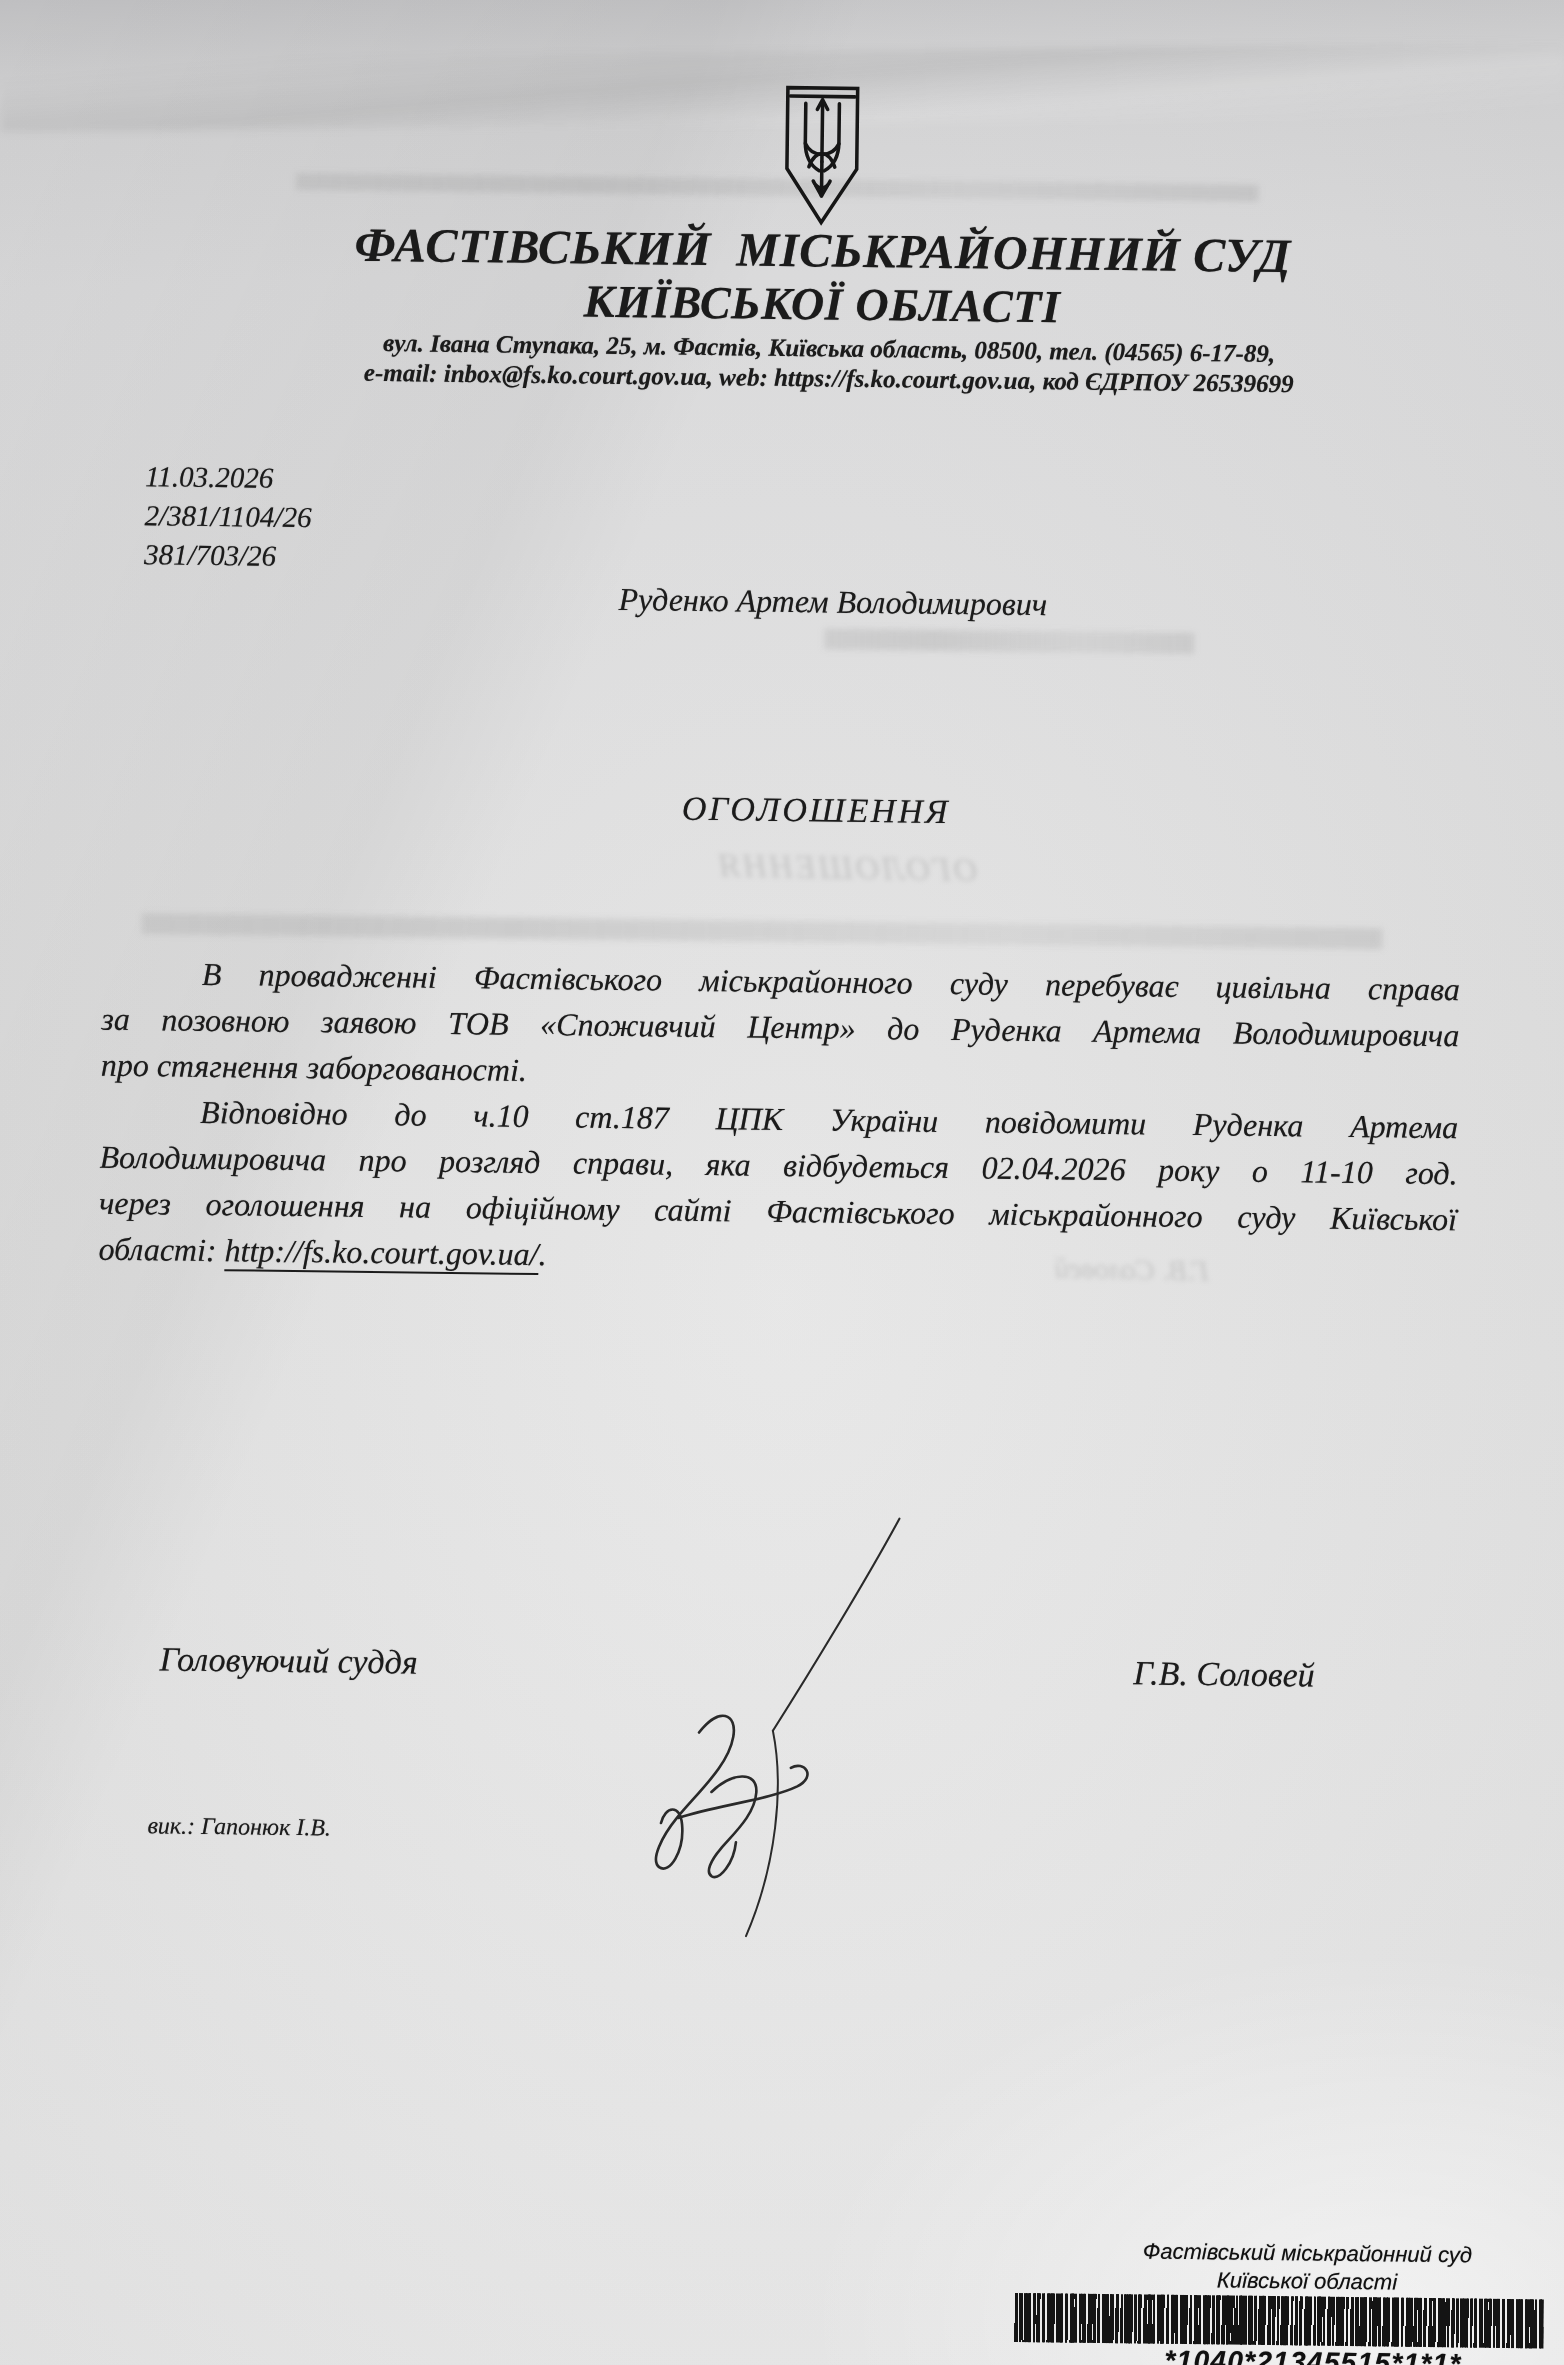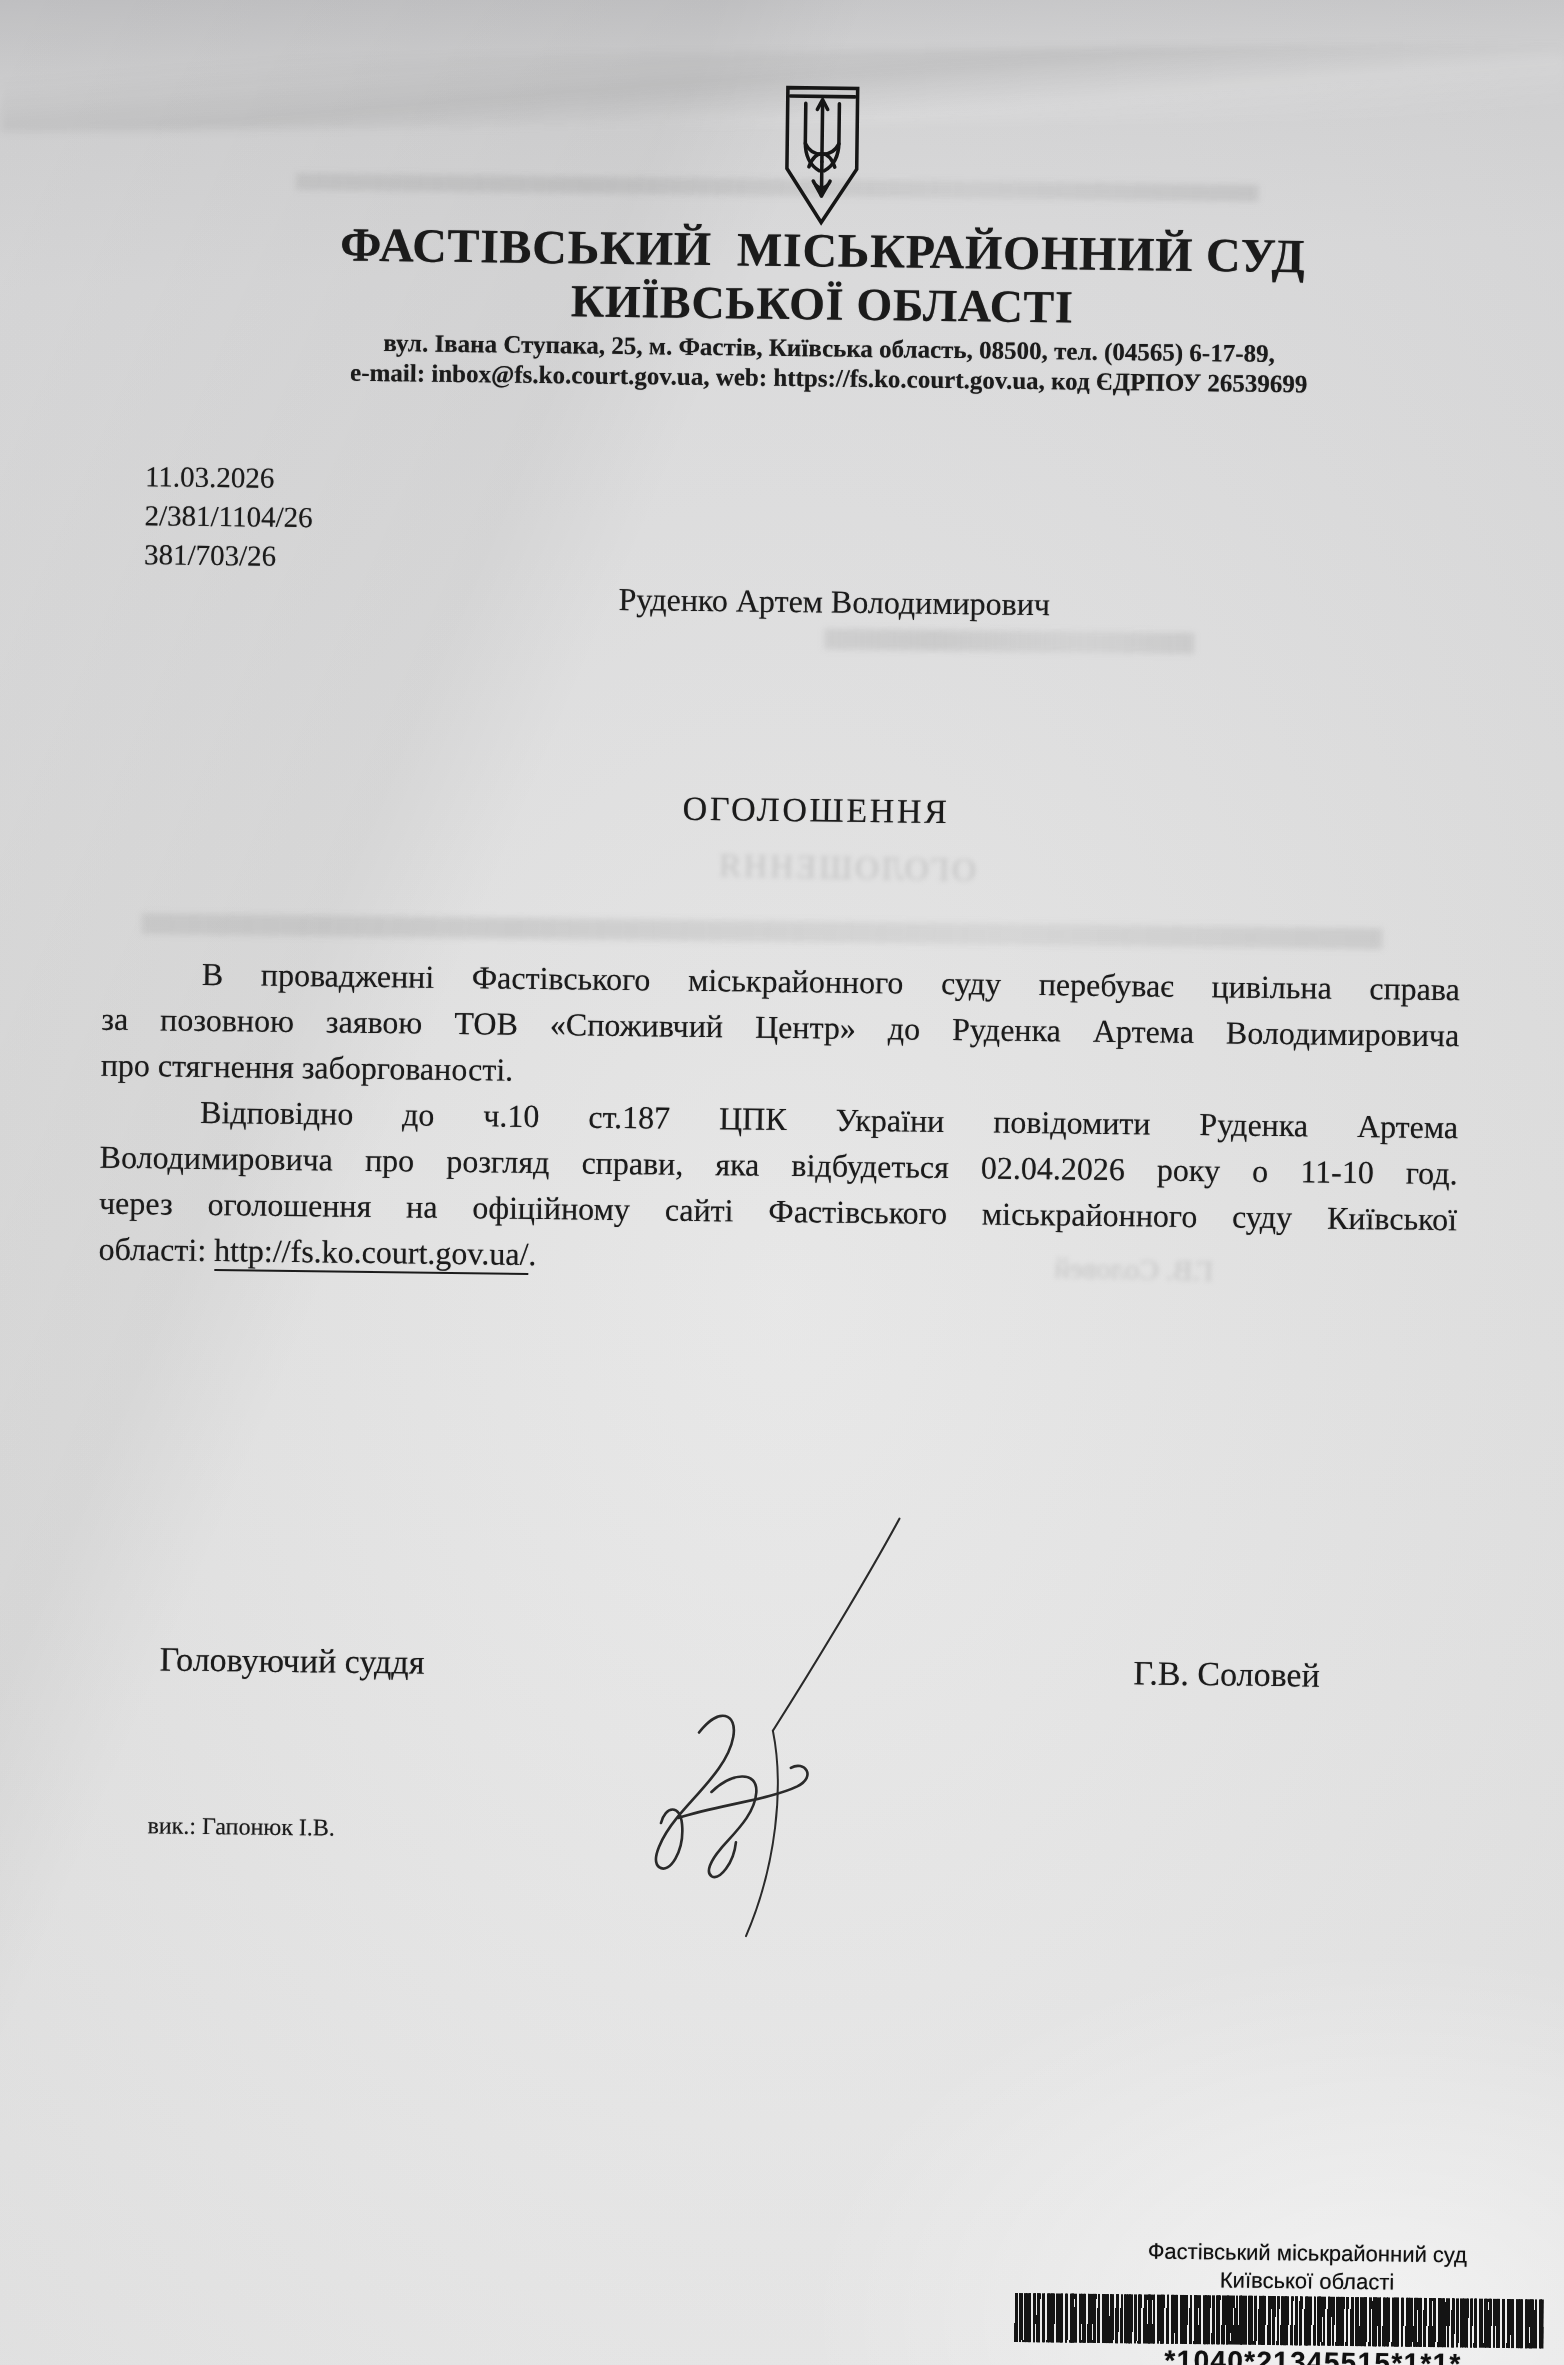--- a/index.html
+++ b/index.html
@@ -8,20 +8,21 @@
     color:#1b1b1b;
     background:#e3e3e3;
   }
   #paper{
     position:absolute;inset:0;
     background:
       radial-gradient(ellipse 924px 594px at 88% 98%, rgba(255,255,255,.55), rgba(255,255,255,0) 62%),
       radial-gradient(ellipse 1188px 1716px at 50% 55%, rgba(255,255,255,.10), rgba(0,0,0,.05) 95%),
       linear-gradient(113deg, rgba(0,0,0,0) 0%, rgba(0,0,0,.04) 28%, rgba(0,0,0,0) 34%),
       linear-gradient(178deg, #c9c9cb 0%, #d9d9da 4%, #e0e0e1 12%, #e3e3e3 45%, #e7e7e7 72%, #ececec 100%);
+    font-style: italic;
   }
   
   .crease{
     position:absolute;left:0;top:51px;width:1565px;height:73px;
     background:linear-gradient(176deg, rgba(0,0,0,0) 10%, rgba(0,0,0,.07) 45%, rgba(255,255,255,.10) 70%, rgba(0,0,0,0) 95%);
     filter:blur(4px);
     transform:rotate(-.6deg);
   }
   #content{position:absolute;inset:0;transform:rotate(.7deg);transform-origin:50% 48%;}
   .txt{position:absolute;text-shadow:0 0 0.9px rgba(25,25,25,.55);}

